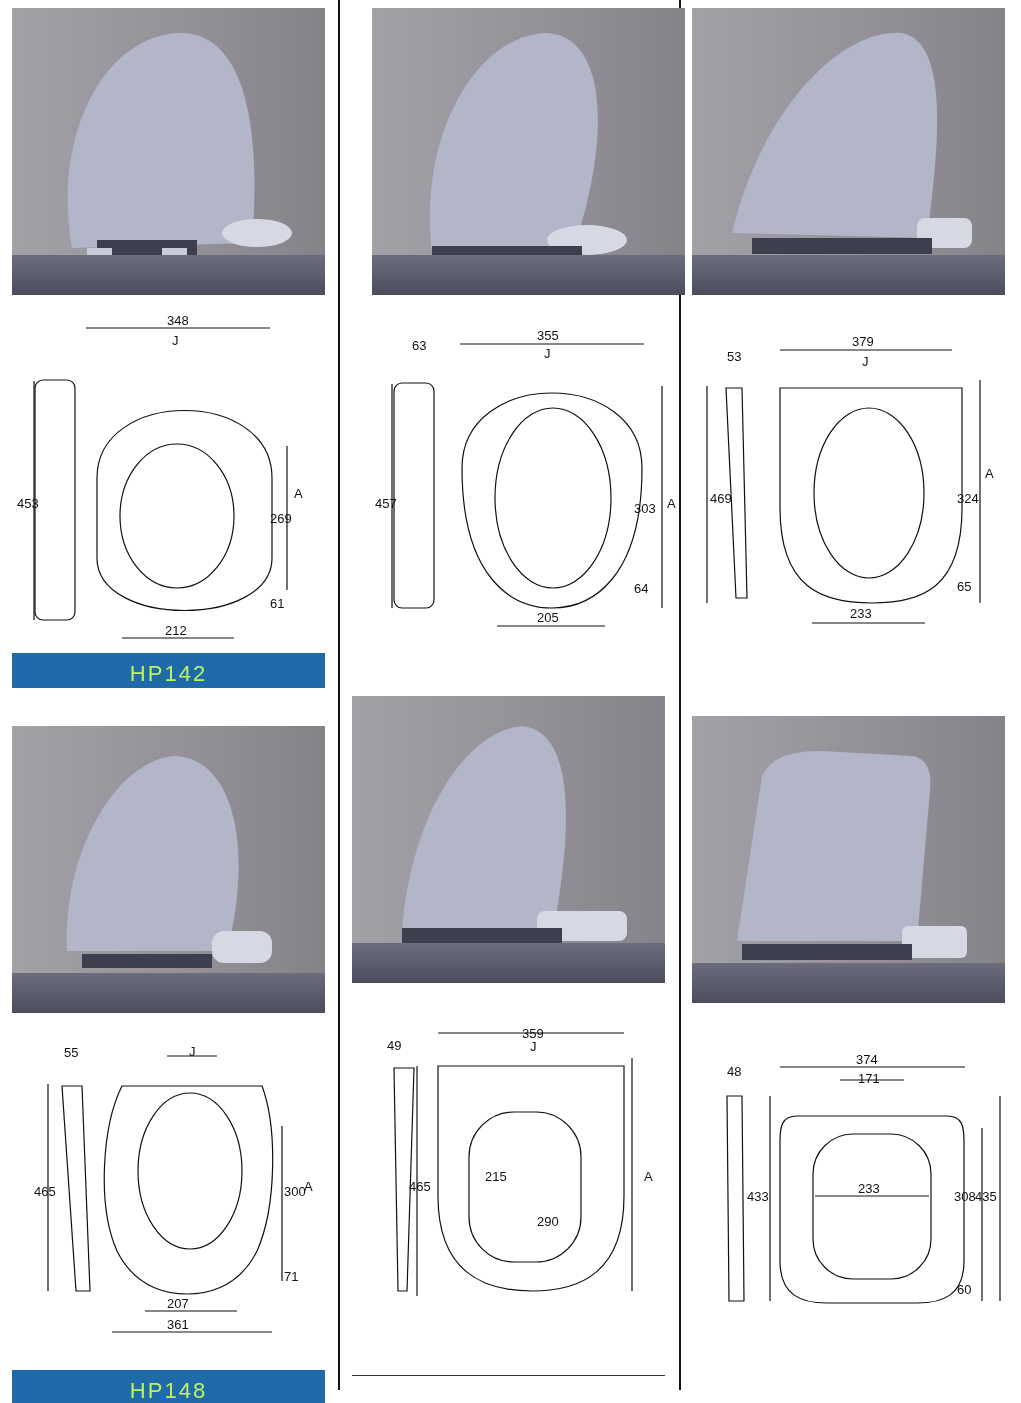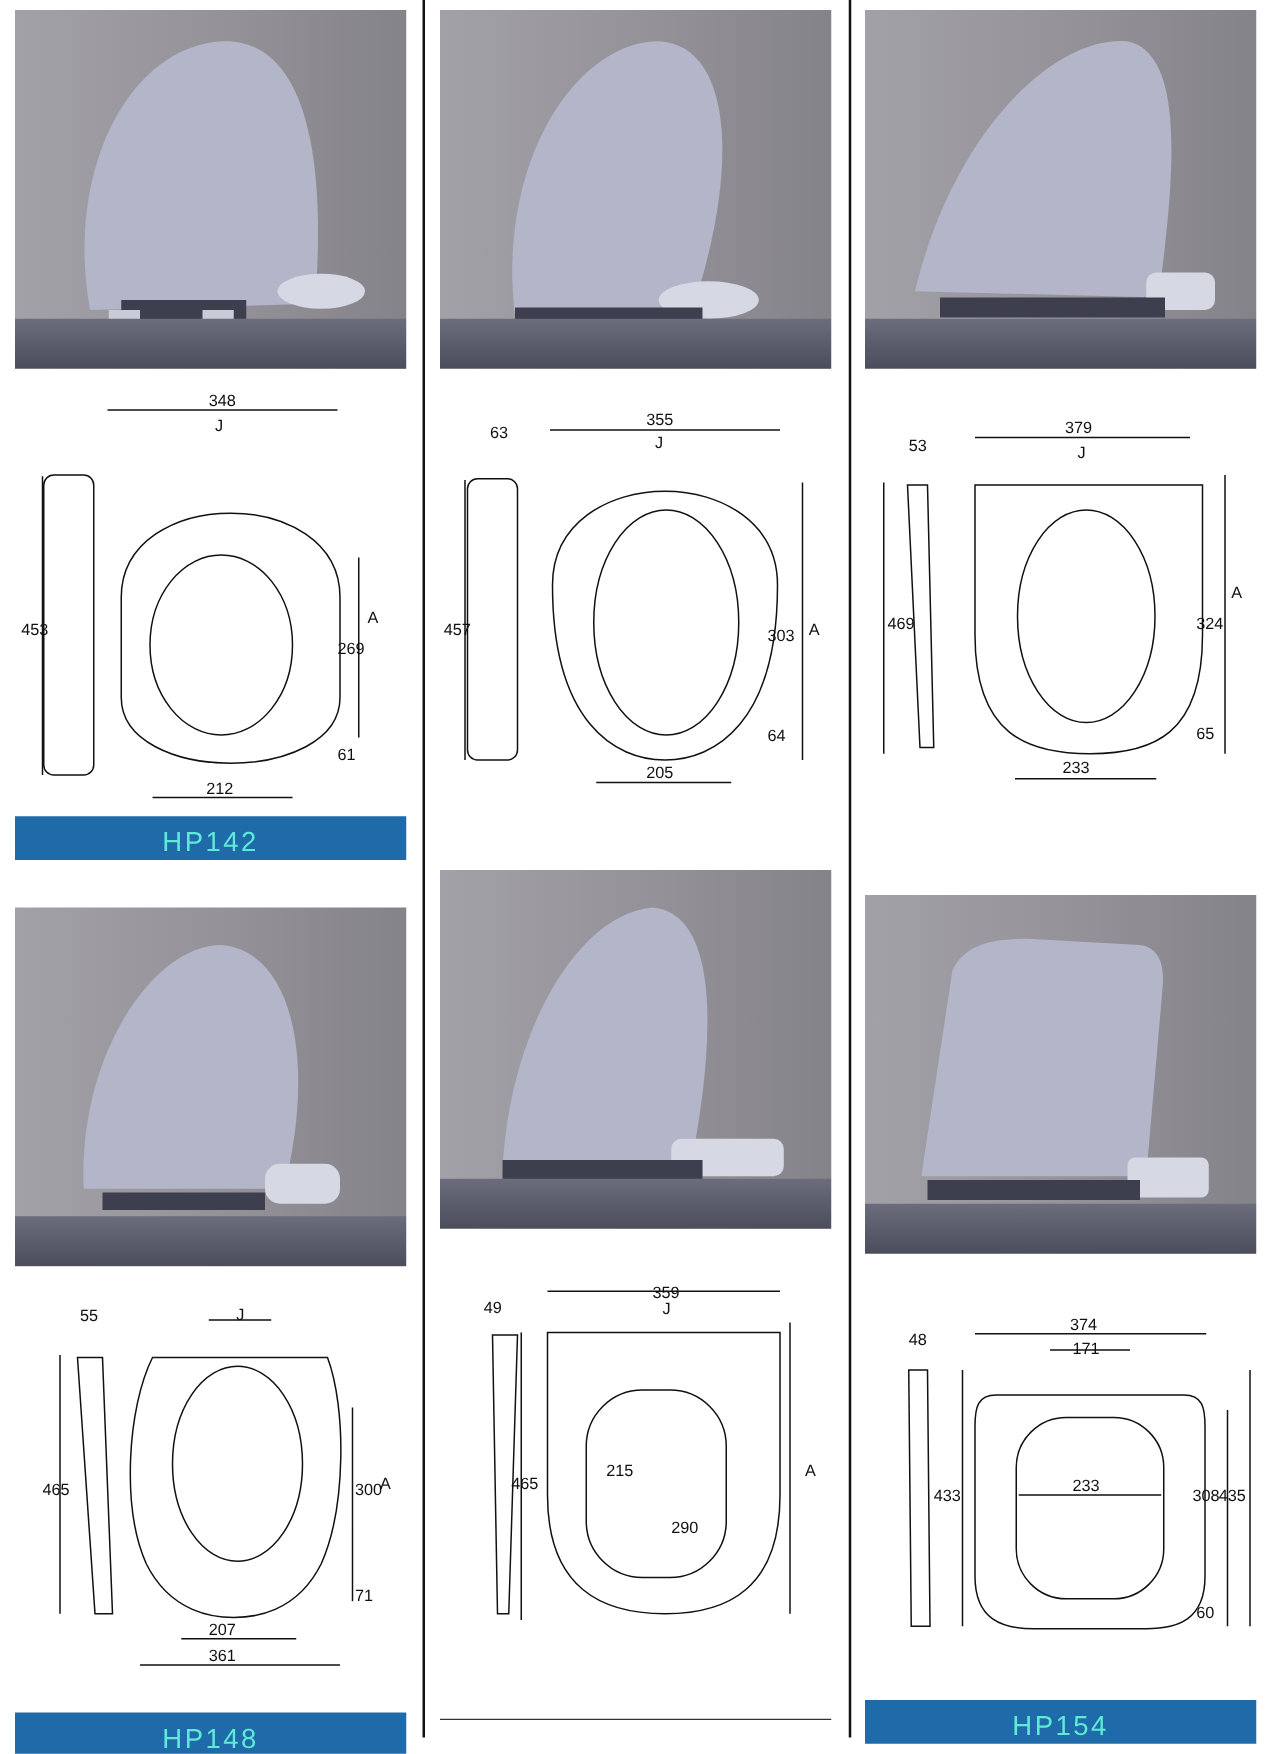--- a/index.html
+++ b/index.html
@@ -9,21 +9,21 @@
   .cell { position:absolute; width:313px; }
   .photo { position:absolute; left:0; top:0; width:313px; height:287px;
            background:linear-gradient(90deg,#a3a1a8 0%,#949198 55%,#85838a 100%); overflow:hidden; }
   .photo .floor { position:absolute; left:0; bottom:0; width:100%; height:40px;
            background:linear-gradient(180deg,#6c6d7c,#4c4d5c); }
   .photo svg { position:absolute; left:0; top:0; }
   .drawing { position:absolute; left:0; top:300px; width:313px; height:340px; }
   .drawing svg { position:absolute; left:0; top:0; overflow:visible; }
   .dim { font-family:"Liberation Sans", sans-serif; font-size:13px; fill:#111; }
   .label-bar { position:absolute; left:0; width:313px; height:35px; background:#1f6aa9;
-           color:#5eead4; font-size:22px; letter-spacing:2px; text-align:center; line-height:42px; }
+           color:#bef264; font-size:22px; letter-spacing:2px; text-align:center; line-height:42px; }
   .ticks { position:absolute; left:0; width:313px; height:5px; border-top:1px solid #333; }
 </style>
 </head>
 <body>
 
 <div class="divider" style="left:338px;top:0;height:1390px;"></div>
 <div class="divider" style="left:679px;top:0;height:1390px;"></div>
 
 <div class="cell" style="left:12px;top:8px;height:680px;">
   <div class="photo">
@@ -50,21 +50,21 @@
       <text class="dim" x="5" y="200" stroke="none">453</text>
       <text class="dim" x="258" y="215" stroke="none">269</text>
       <text class="dim" x="258" y="300" stroke="none">61</text>
       <text class="dim" x="153" y="327" stroke="none">212</text>
       <text class="dim" x="282" y="190" stroke="none">A</text>
     </svg>
   </div>
   <div class="label-bar" style="top:645px;">HP142</div>
 </div>
 
-<div class="cell" style="left:352px;top:8px;height:508px;">
+<div class="cell" style="left:372px;top:8px;height:508px;">
   <div class="photo">
     <svg width="313" height="287">
       <path d="M60 245 C45 120 110 25 175 25 C235 28 240 130 200 245 Z" fill="#b3b5c8"></path>
       <ellipse cx="215" cy="232" rx="40" ry="15" fill="#d6d8e4"></ellipse>
       <rect x="60" y="238" width="150" height="18" fill="#3d3e4e"></rect>
     </svg>
     <div class="floor"></div>
   </div>
   <div class="drawing">
     <svg width="313" height="340" stroke="#111" fill="none" stroke-width="1.2">
@@ -202,14 +202,13 @@
       <text class="dim" x="35" y="60" stroke="none">48</text>
       <text class="dim" x="164" y="48" stroke="none">374</text>
       <text class="dim" x="166" y="67" stroke="none">171</text>
       <text class="dim" x="55" y="185" stroke="none">433</text>
       <text class="dim" x="166" y="177" stroke="none">233</text>
       <text class="dim" x="262" y="185" stroke="none">308</text>
       <text class="dim" x="283" y="185" stroke="none">435</text>
       <text class="dim" x="265" y="278" stroke="none">60</text>
     </svg>
   </div>
-  <div class="label-bar" style="top:644px;">HP154</div>
 </div>
 
 </body></html>

